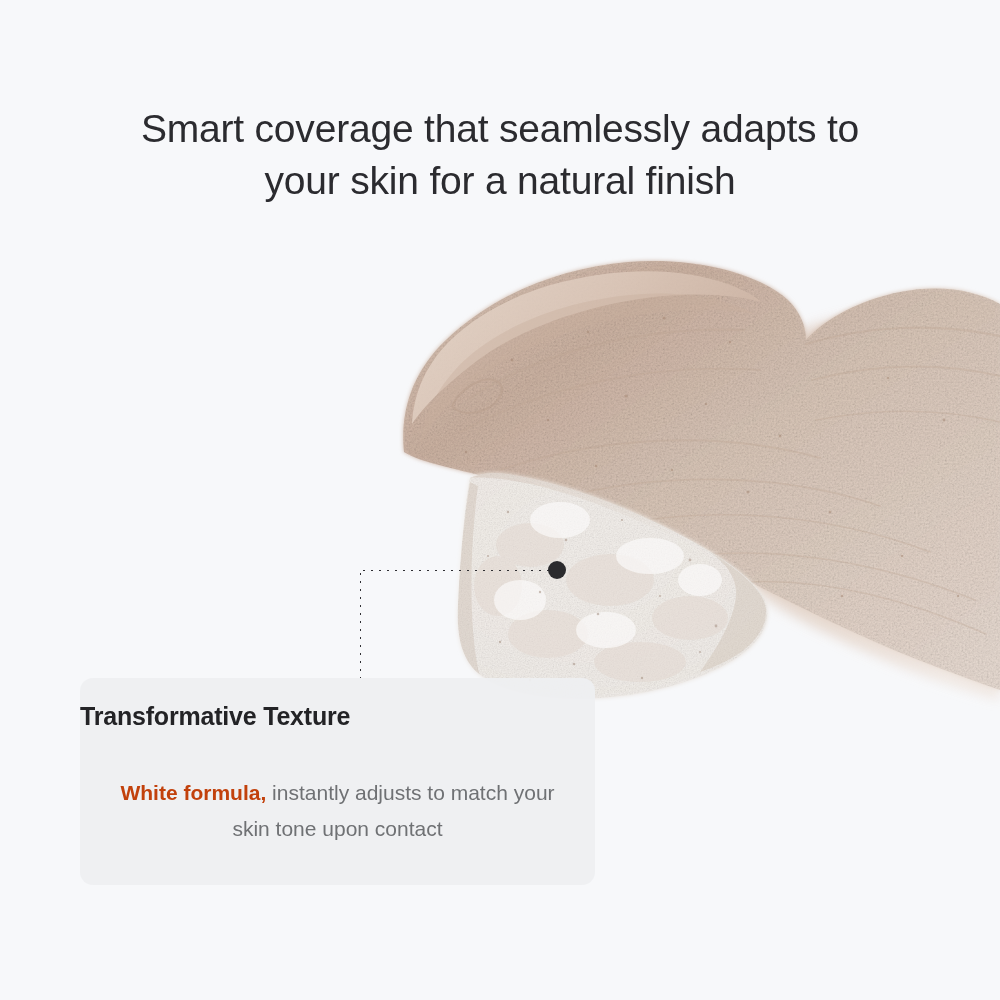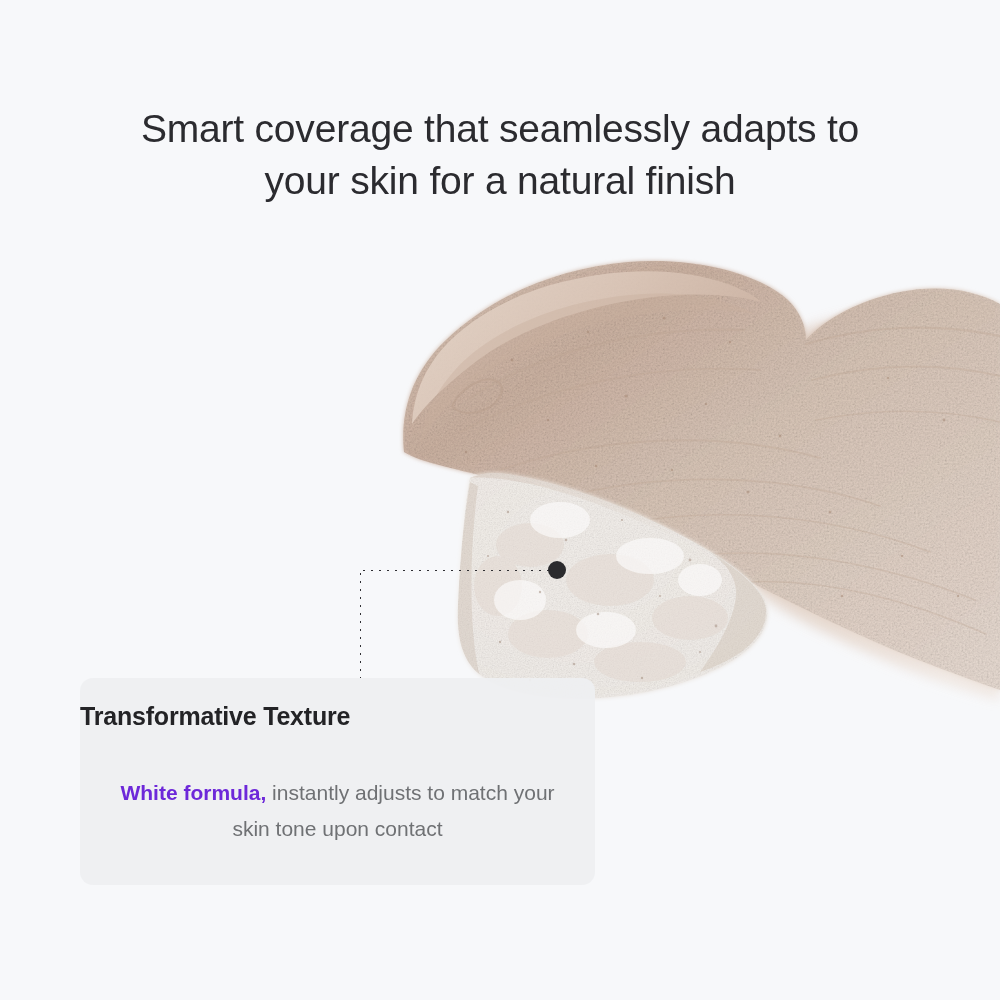--- a/index.html
+++ b/index.html
@@ -92,21 +92,21 @@
     left:24px; top:97px;
     width:467px;
     text-align:center;
     font-size:21px;
     font-weight:300;
     line-height:36px;
     color:#6f7174;
   }
   .card-body .lead {
     font-weight:700;
-    color:#6d28d9;
+    color:#c2410c;
   }
 </style>
 </head>
 <body>
 
 <div id="stage">
 
   <h1 class="headline">Smart coverage that seamlessly adapts to
 your skin for a natural finish</h1>
 

